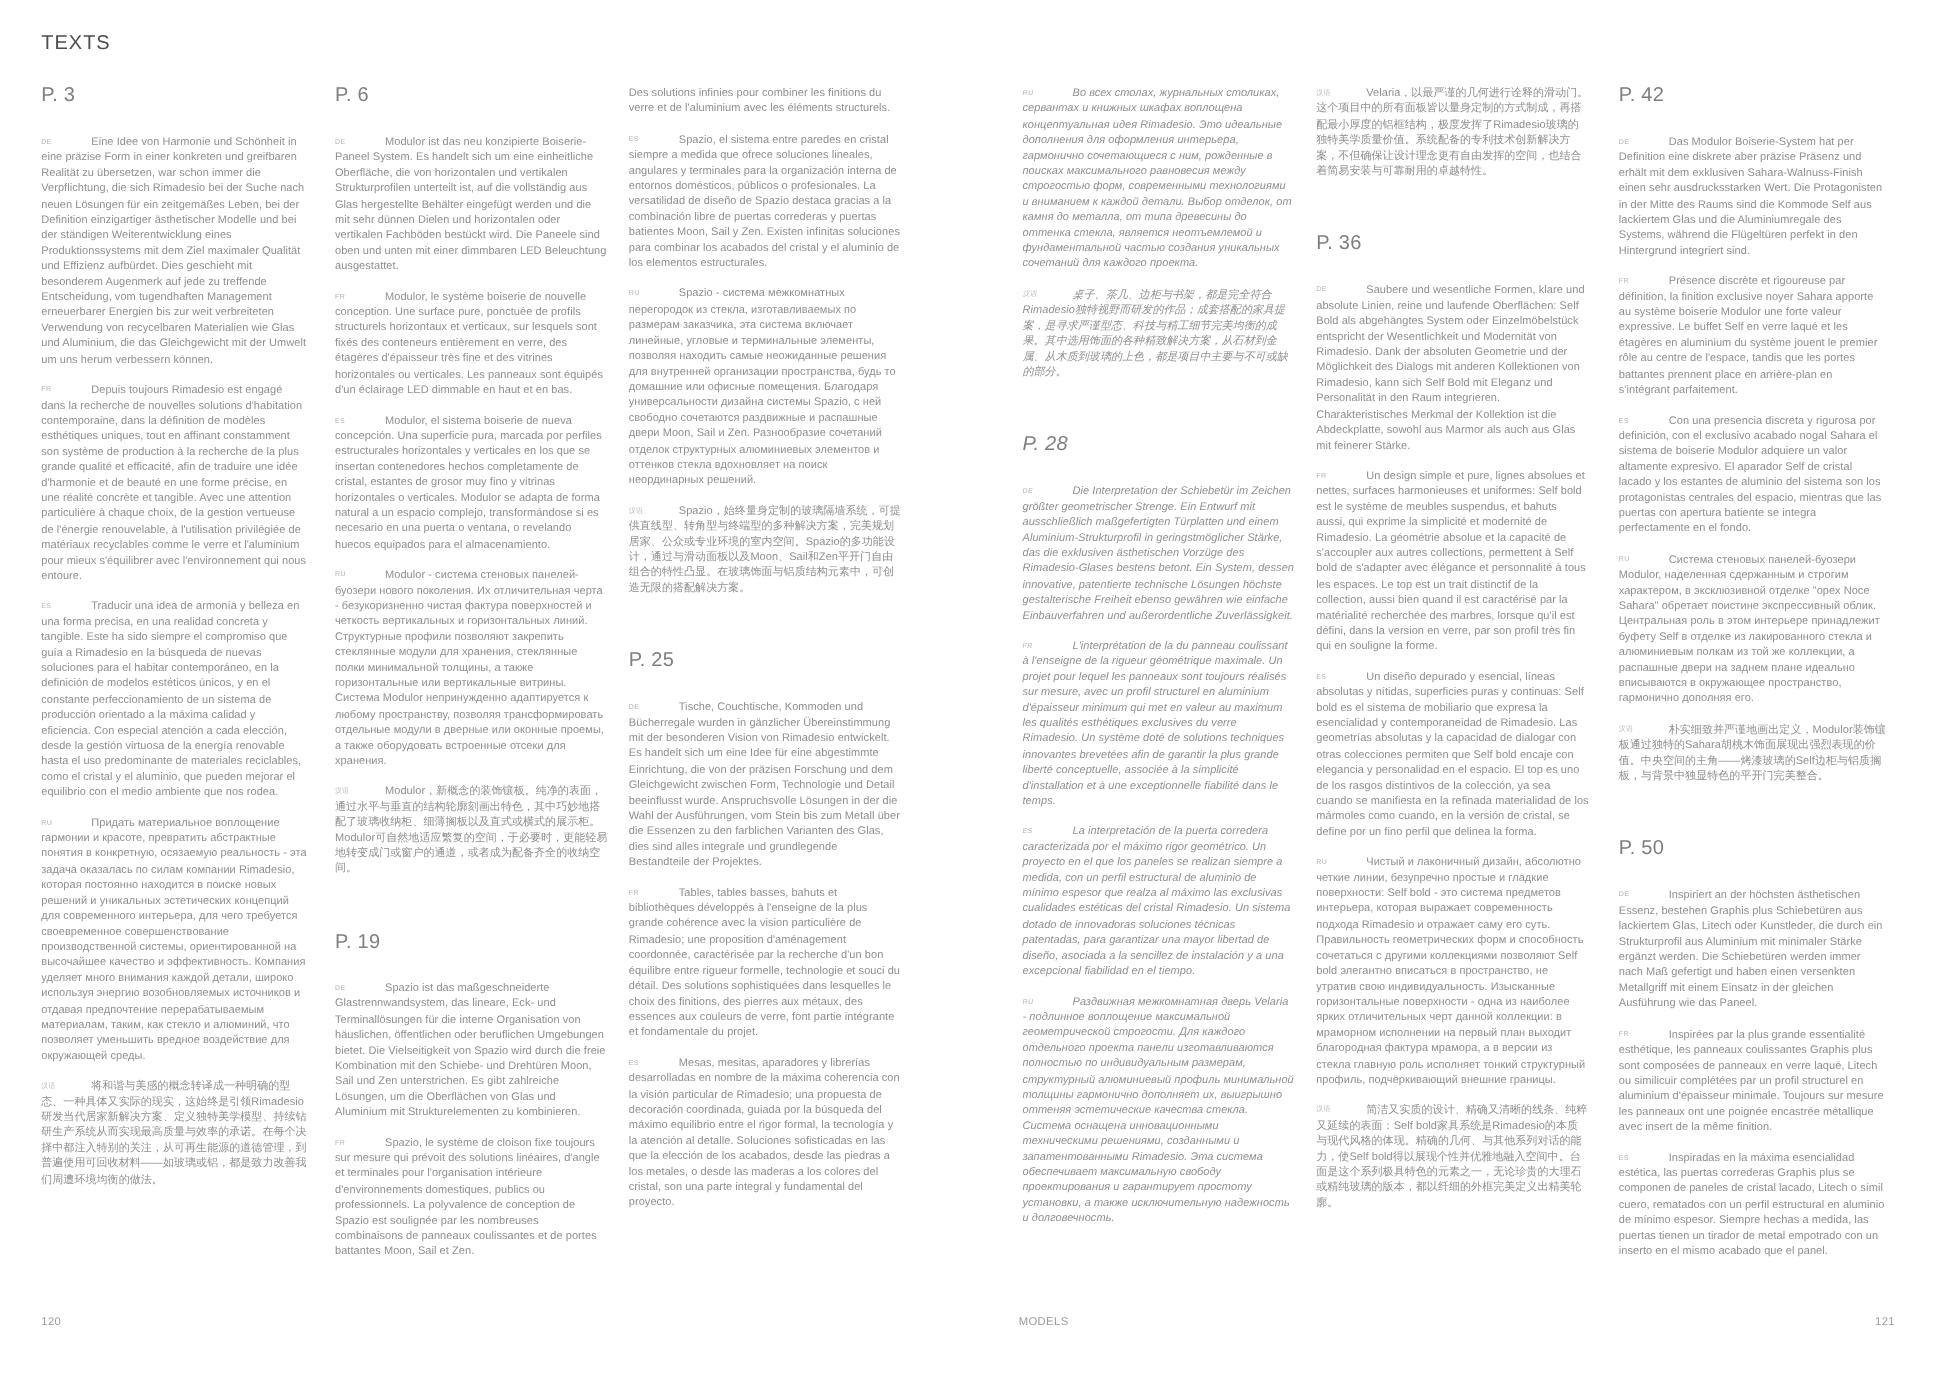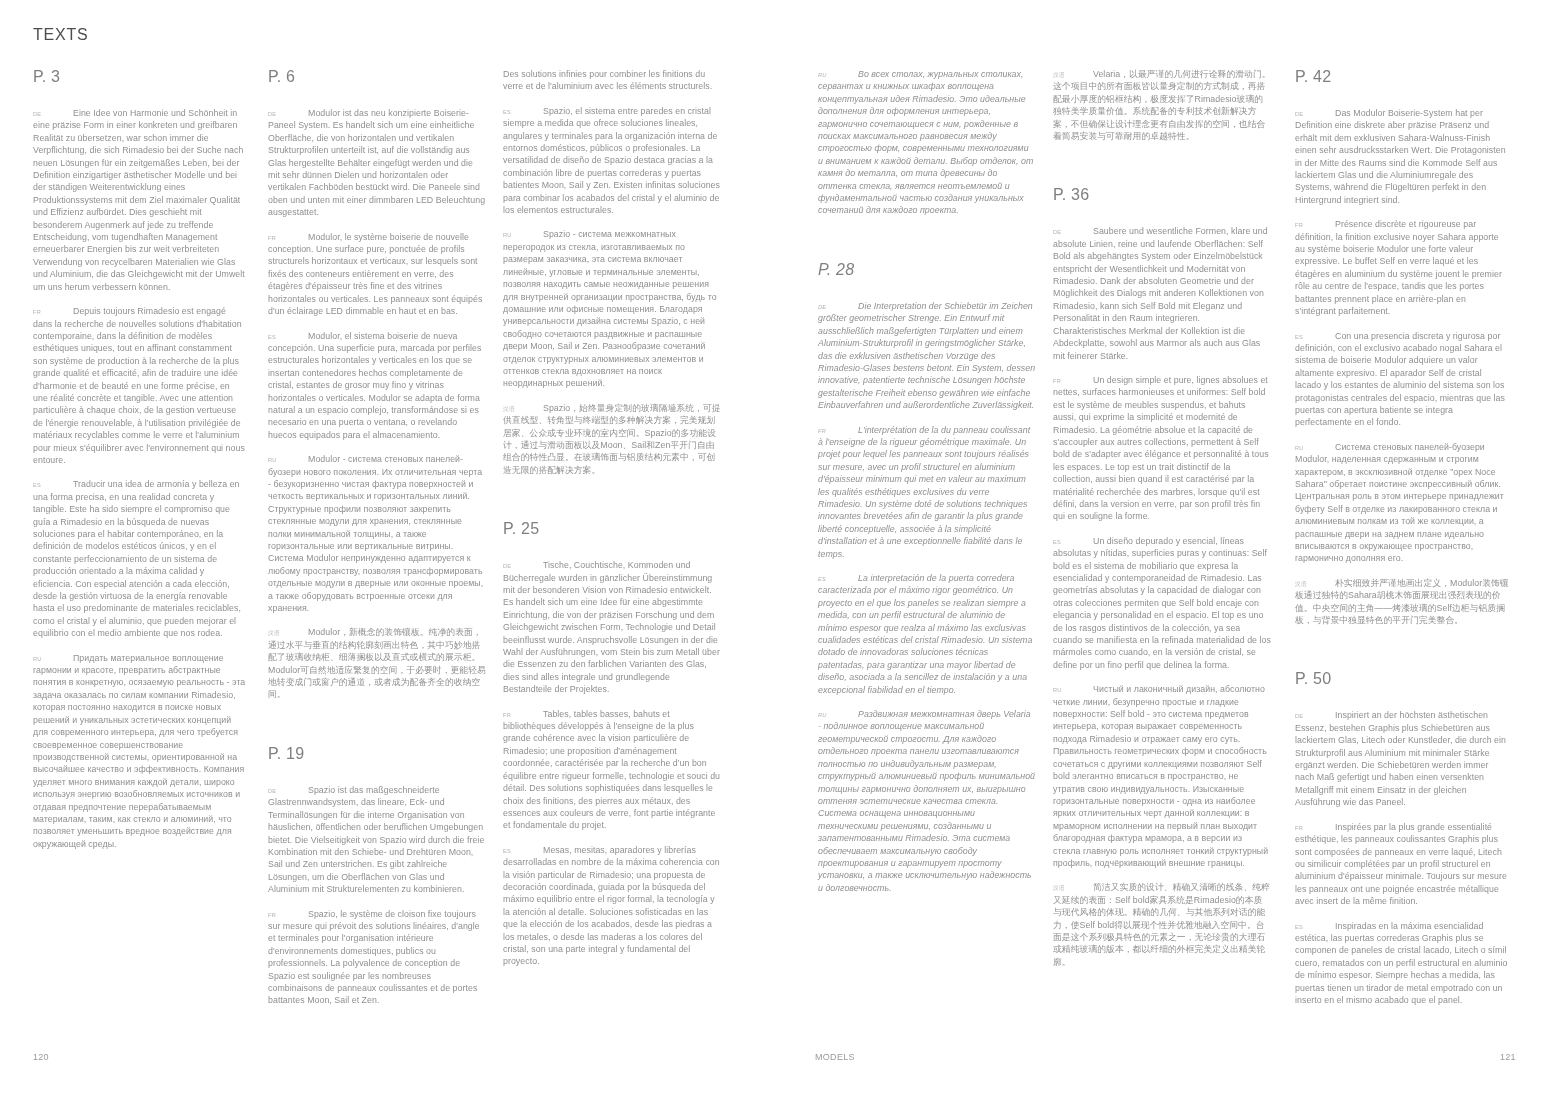--- a/index.html
+++ b/index.html
@@ -75,20 +75,24 @@
           <span class="text">Depuis toujours Rimadesio est engagé dans la recherche de nouvelles solutions d'habitation contemporaine, dans la définition de modèles esthétiques uniques, tout en affinant constamment son système de production à la recherche de la plus grande qualité et efficacité, afin de traduire une idée d'harmonie et de beauté en une forme précise, en une réalité concrète et tangible. Avec une attention particulière à chaque choix, de la gestion vertueuse de l'énergie renouvelable, à l'utilisation privilégiée de matériaux recyclables comme le verre et l'aluminium pour mieux s'équilibrer avec l'environnement qui nous entoure.</span>
         </div>
         <div class="para">
           <span class="lang">ES</span>
           <span class="text">Traducir una idea de armonía y belleza en una forma precisa, en una realidad concreta y tangible. Este ha sido siempre el compromiso que guía a Rimadesio en la búsqueda de nuevas soluciones para el habitar contemporáneo, en la definición de modelos estéticos únicos, y en el constante perfeccionamiento de un sistema de producción orientado a la máxima calidad y eficiencia. Con especial atención a cada elección, desde la gestión virtuosa de la energía renovable hasta el uso predominante de materiales reciclables, como el cristal y el aluminio, que pueden mejorar el equilibrio con el medio ambiente que nos rodea.</span>
         </div>
         <div class="para">
           <span class="lang">RU</span>
           <span class="text">Придать материальное воплощение гармонии и красоте, превратить абстрактные понятия в конкретную, осязаемую реальность - эта задача оказалась по силам компании Rimadesio, которая постоянно находится в поиске новых решений и уникальных эстетических концепций для современного интерьера, для чего требуется своевременное совершенствование производственной системы, ориентированной на высочайшее качество и эффективность. Компания уделяет много внимания каждой детали, широко используя энергию возобновляемых источников и отдавая предпочтение перерабатываемым материалам, таким, как стекло и алюминий, что позволяет уменьшить вредное воздействие для окружающей среды.</span>
         </div>
+        <div class="para">
+          <span class="lang">汉语</span>
+          <span class="text">将和谐与美感的概念转译成一种明确的型态、一种具体又实际的现实，这始终是引领Rimadesio研发当代居家新解决方案、定义独特美学模型、持续钻研生产系统从而实现最高质量与效率的承诺。在每个决择中都注入特别的关注，从可再生能源的道德管理，到普遍使用可回收材料——如玻璃或铝，都是致力改善我们周遭环境均衡的做法。</span>
+        </div>
       </div>
       <div class="column" style="left: 268px; width: 218px;">
         <div class="col-header">P. 6</div>
         <div class="para">
           <span class="lang">DE</span>
           <span class="text">Modulor ist das neu konzipierte Boiserie-Paneel System. Es handelt sich um eine einheitliche Oberfläche, die von horizontalen und vertikalen Strukturprofilen unterteilt ist, auf die vollständig aus Glas hergestellte Behälter eingefügt werden und die mit sehr dünnen Dielen und horizontalen oder vertikalen Fachböden bestückt wird. Die Paneele sind oben und unten mit einer dimmbaren LED Beleuchtung ausgestattet.</span>
         </div>
         <div class="para">
           <span class="lang">FR</span>
           <span class="text">Modulor, le système boiserie de nouvelle conception. Une surface pure, ponctuée de profils structurels horizontaux et verticaux, sur lesquels sont fixés des conteneurs entièrement en verre, des étagères d'épaisseur très fine et des vitrines horizontales ou verticales. Les panneaux sont équipés d'un éclairage LED dimmable en haut et en bas.</span>
@@ -142,20 +146,24 @@
         </div>
         <div class="para">
           <span class="lang">ES</span>
           <span class="text">Mesas, mesitas, aparadores y librerías desarrolladas en nombre de la máxima coherencia con la visión particular de Rimadesio; una propuesta de decoración coordinada, guiada por la búsqueda del máximo equilibrio entre el rigor formal, la tecnología y la atención al detalle. Soluciones sofisticadas en las que la elección de los acabados, desde las piedras a los metales, o desde las maderas a los colores del cristal, son una parte integral y fundamental del proyecto.</span>
         </div>
       </div>
       <div class="column" style="left: 818px; width: 218px; font-style: italic;">
         <div class="para">
           <span class="lang">RU</span>
           <span class="text">Во всех столах, журнальных столиках, сервантах и книжных шкафах воплощена концептуальная идея Rimadesio. Это идеальные дополнения для оформления интерьера, гармонично сочетающиеся с ним, рожденные в поисках максимального равновесия между строгостью форм, современными технологиями и вниманием к каждой детали. Выбор отделок, от камня до металла, от типа древесины до оттенка стекла, является неотъемлемой и фундаментальной частью создания уникальных сочетаний для каждого проекта.</span>
+        </div>
+        <div class="para">
+          <span class="lang">汉语</span>
+          <span class="text">桌子、茶几、边柜与书架，都是完全符合Rimadesio独特视野而研发的作品；成套搭配的家具提案，是寻求严谨型态、科技与精工细节完美均衡的成果。其中选用饰面的各种精致解决方案，从石材到金属、从木质到玻璃的上色，都是项目中主要与不可或缺的部分。</span>
         </div>
         <div class="col-header header-gap">P. 28</div>
         <div class="para">
           <span class="lang">DE</span>
           <span class="text">Die Interpretation der Schiebetür im Zeichen größter geometrischer Strenge. Ein Entwurf mit ausschließlich maßgefertigten Türplatten und einem Aluminium-Strukturprofil in geringstmöglicher Stärke, das die exklusiven ästhetischen Vorzüge des Rimadesio-Glases bestens betont. Ein System, dessen innovative, patentierte technische Lösungen höchste gestalterische Freiheit ebenso gewähren wie einfache Einbauverfahren und außerordentliche Zuverlässigkeit.</span>
         </div>
         <div class="para">
           <span class="lang">FR</span>
           <span class="text">L'interprétation de la du panneau coulissant à l'enseigne de la rigueur géométrique maximale. Un projet pour lequel les panneaux sont toujours réalisés sur mesure, avec un profil structurel en aluminium d'épaisseur minimum qui met en valeur au maximum les qualités esthétiques exclusives du verre Rimadesio. Un système doté de solutions techniques innovantes brevetées afin de garantir la plus grande liberté conceptuelle, associée à la simplicité d'installation et à une exceptionnelle fiabilité dans le temps.</span>
         </div>

